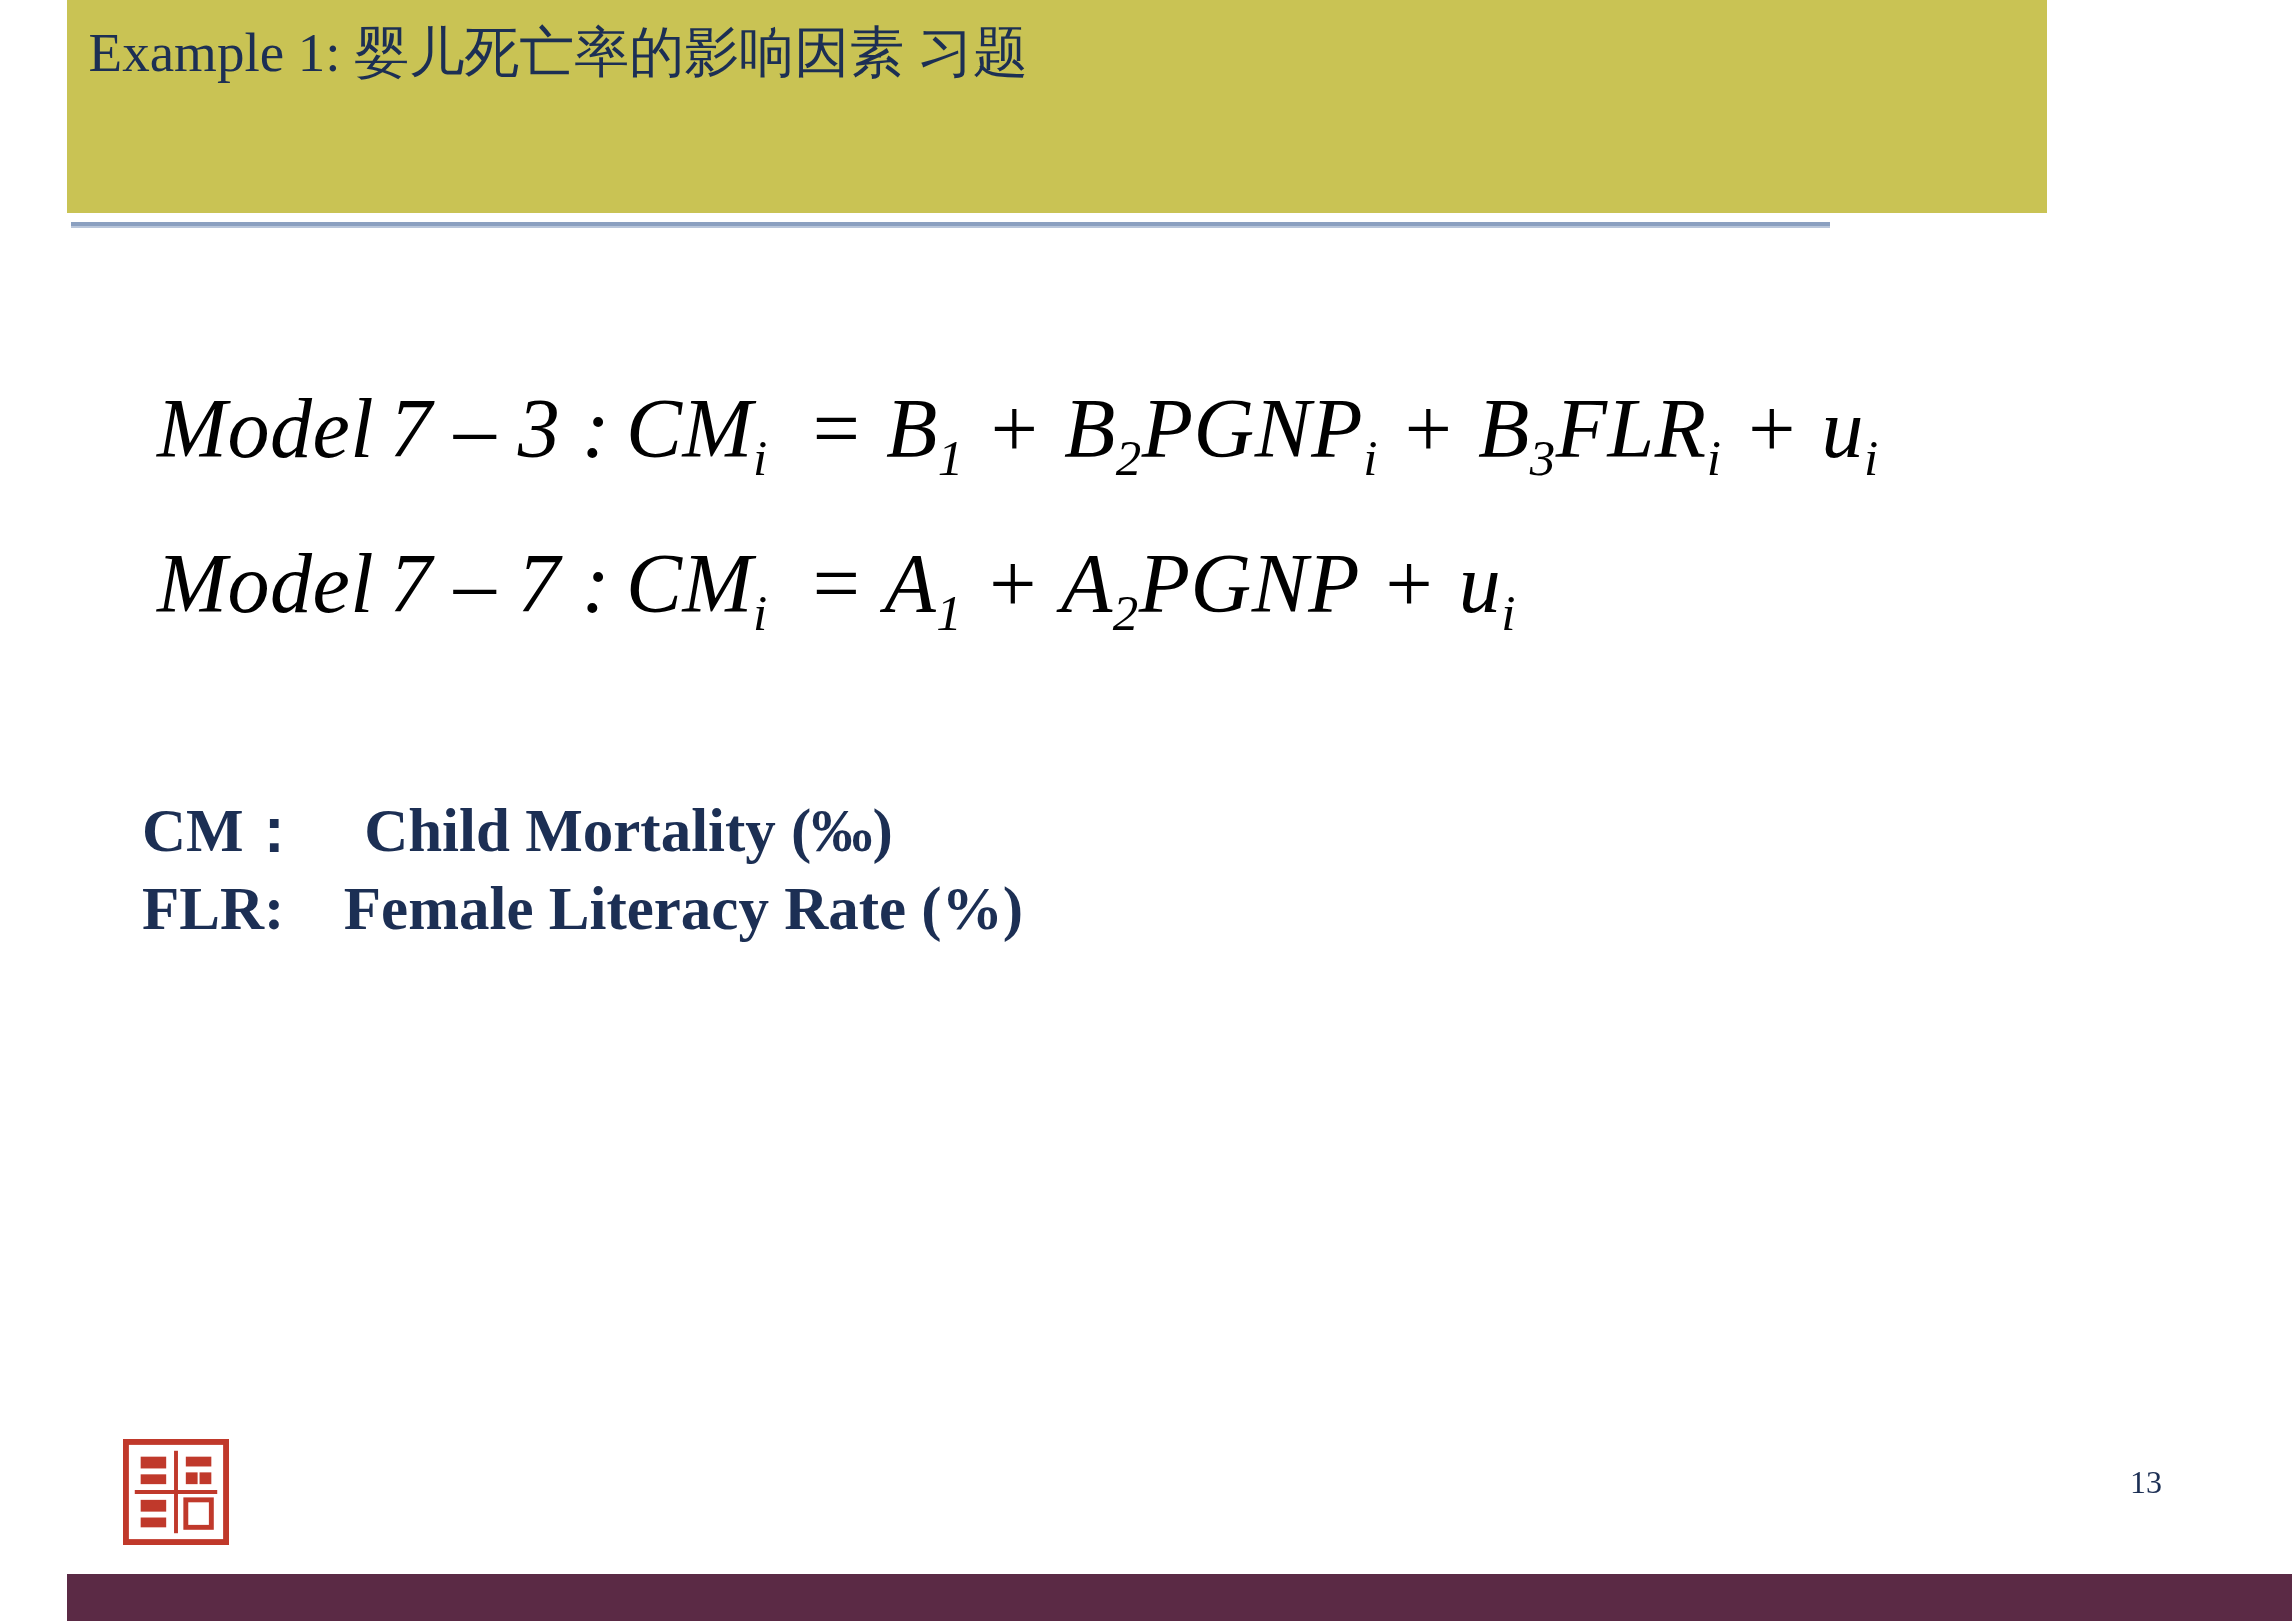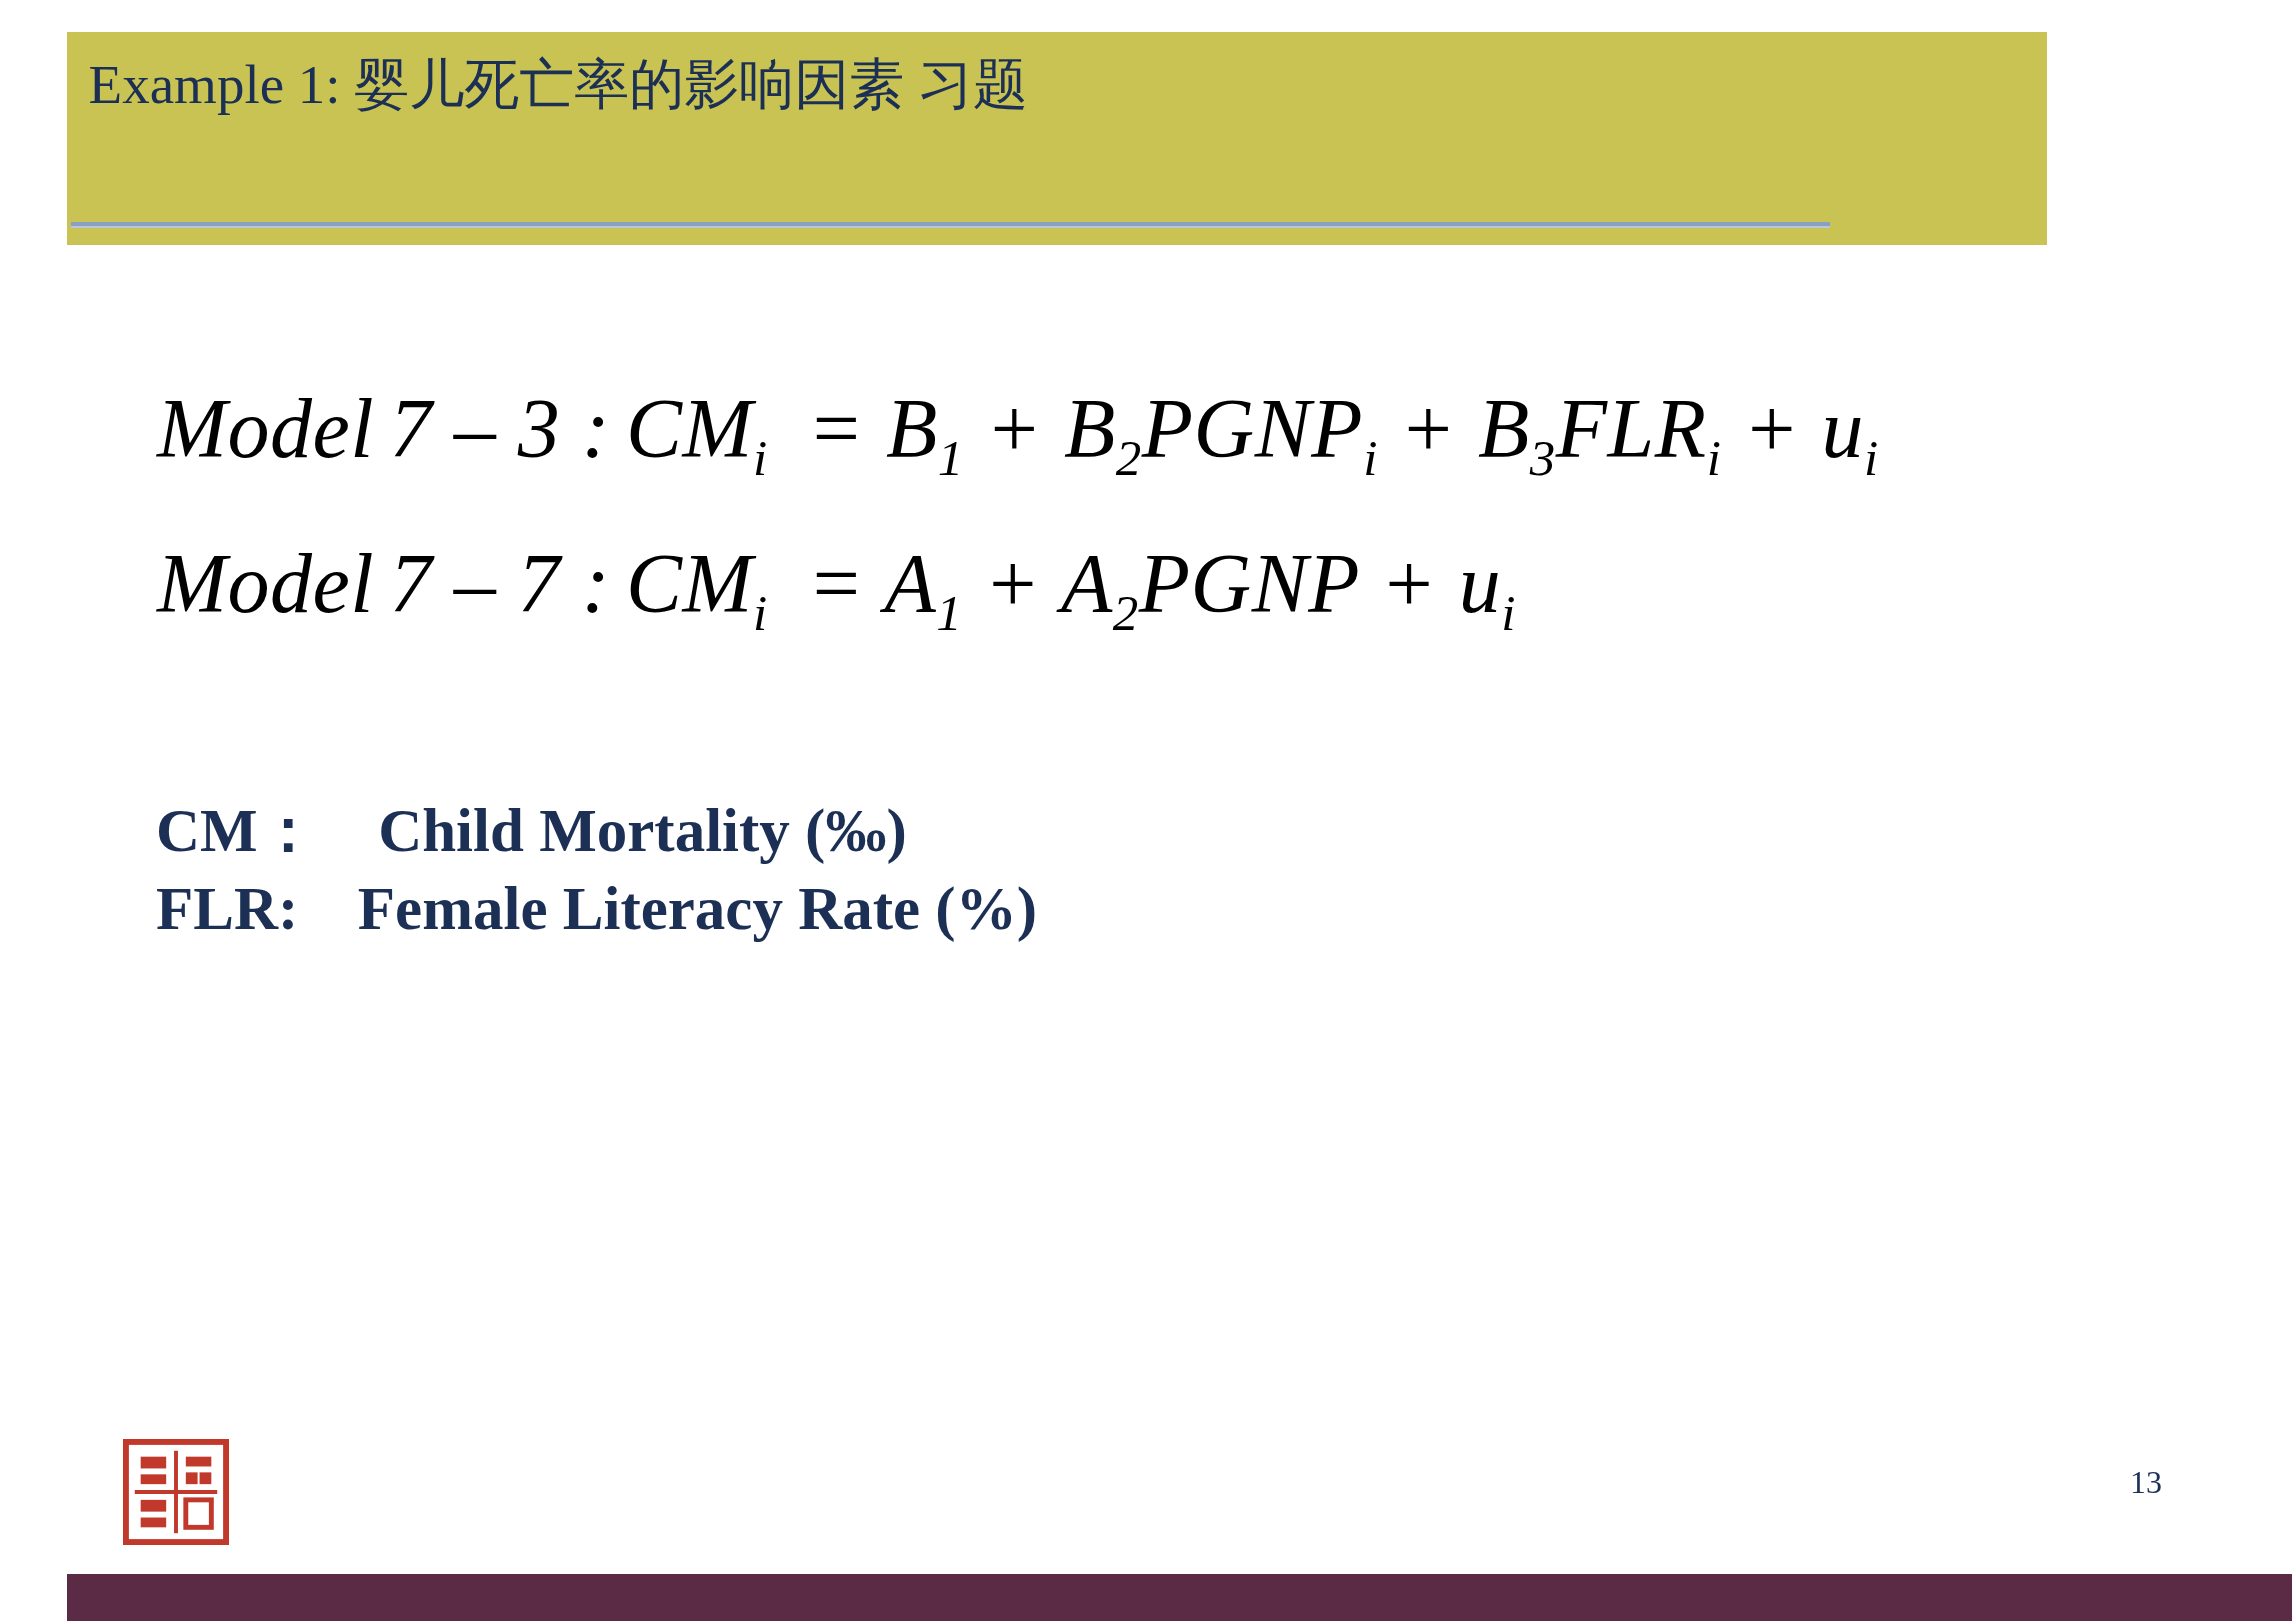--- a/index.html
+++ b/index.html
@@ -26,21 +26,20 @@
   
   .title-banner {
     position: absolute;
     left: 67px;
     top: 0px;
     width: 1980px;
     height: 213px;
     background: #c9c354;
     box-sizing: border-box;
     padding: 17.6px 0 0 21.6px;
-    margin-top: 32px;
   }
   .title-line {
     color: #1c2f54;
     font-size: 55px;
     line-height: 1.28;
     white-space: nowrap;
     font-family: "Liberation Serif", serif;
   }
   .title-line.second {
     letter-spacing: 0.5px;
@@ -83,21 +82,21 @@
   }
   .eq .op {
     font-style: italic;
     margin-left: 24px;
   }
   .eq .sp { display:inline-block; width: 15.7px; }
 
   
   .defs {
     position: absolute;
-    left: 156px;
+    left: 142px;
     top: 792px;
     color: #1c2f54;
     font-family: "Liberation Serif", serif;
     font-weight: bold;
     font-size: 61px;
     line-height: 1.28;
   }
   .def-row { white-space: nowrap; }
   .def-key { display: inline-block; }
   .def-val { display: inline-block; }

